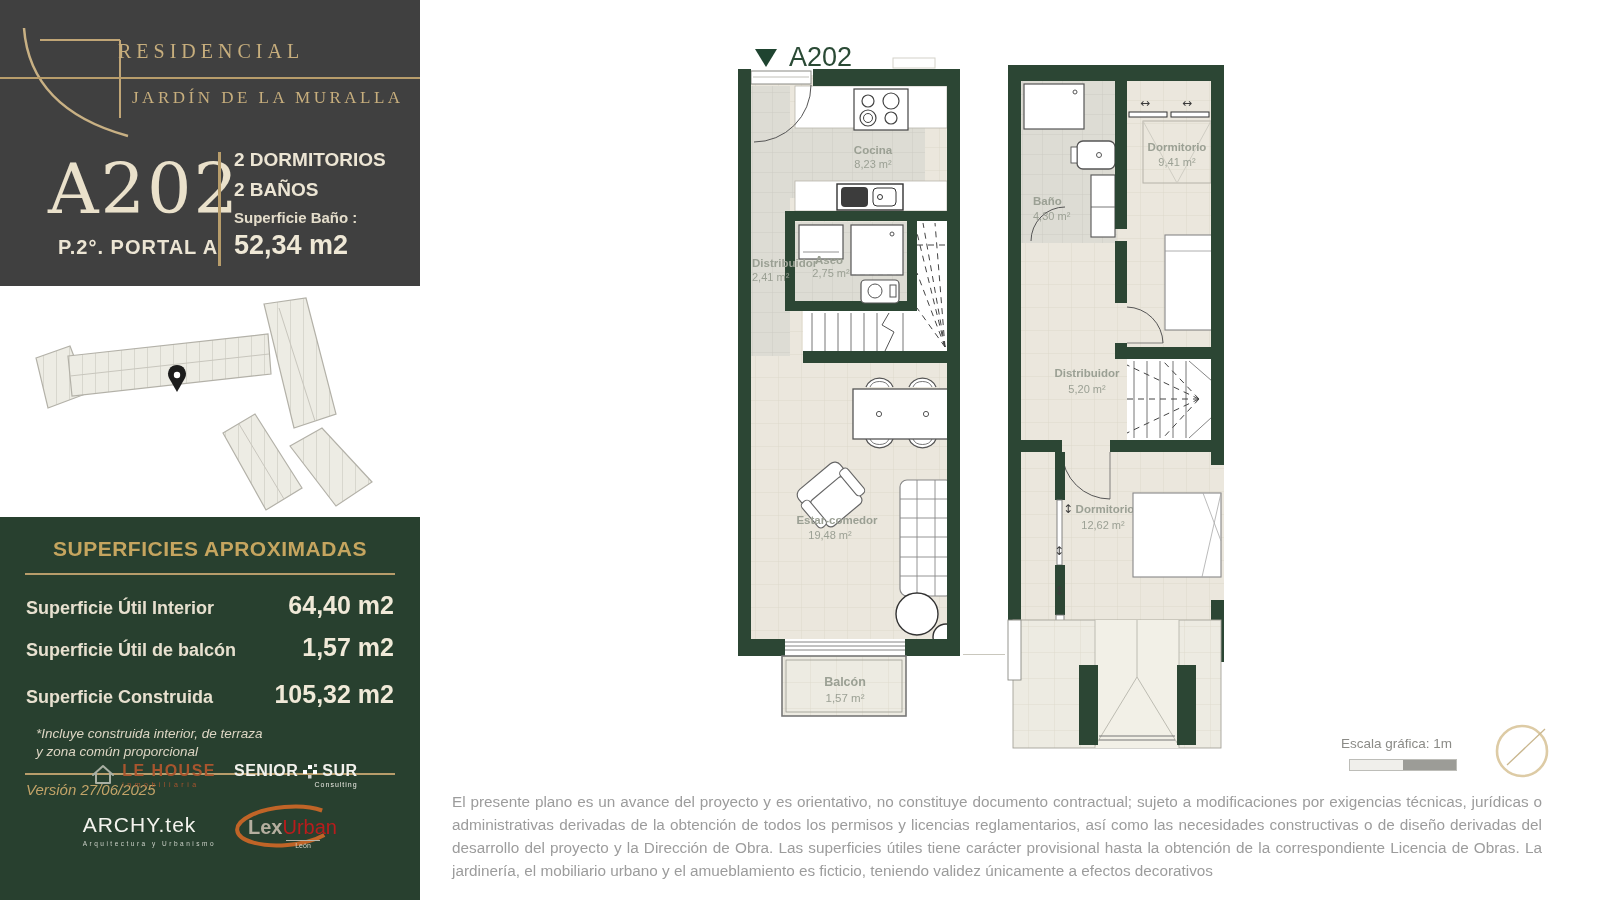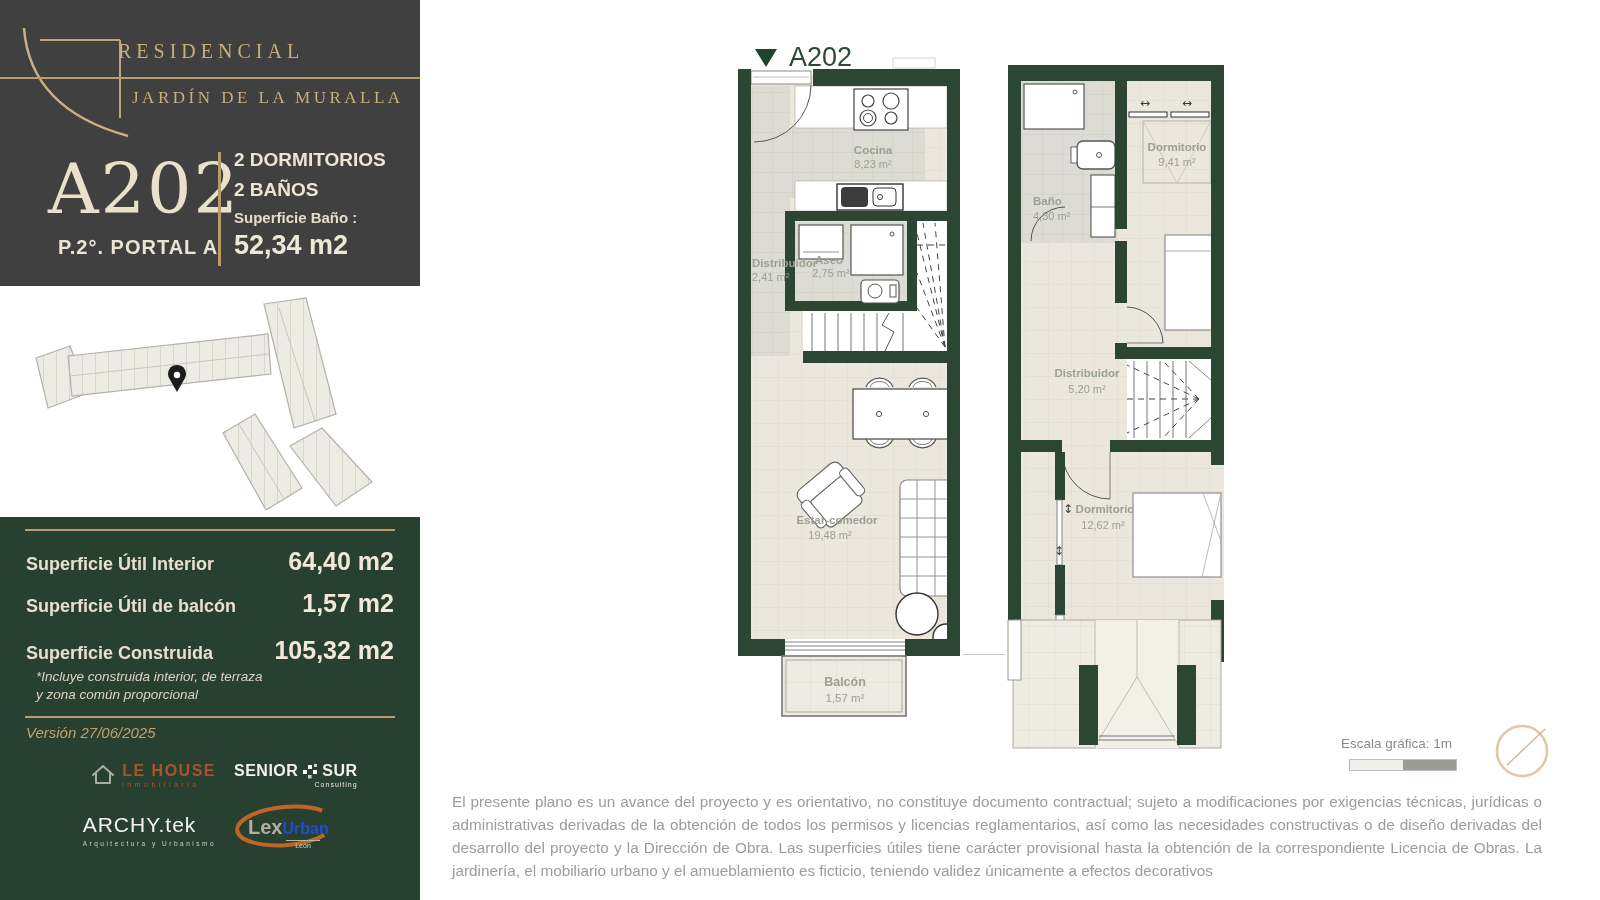--- a/index.html
+++ b/index.html
@@ -45,21 +45,21 @@
   }
   .surf-title{
     text-align:center;padding-top:20px;font-size:21px;font-weight:700;
     color:#c5a55f;letter-spacing:0.5px;
   }
   .surf-rule{margin:12px auto 0 auto;width:370px;height:2px;background:#b89d6b;}
   .s-rows{margin-top:16px;}
   .s-row{display:flex;justify-content:space-between;align-items:baseline;padding:0 26px;margin-bottom:13px;text-align:center;}
   .s-label{font-size:18px;font-weight:600;color:#e7e0cf;}
   .s-value{font-size:25px;font-weight:600;color:#f0e9d8;}
-  .s-row3{margin-top:18px;margin-bottom:3px;}
+  .s-row3{margin-top:18px;margin-bottom:16px;}
   .s-foot{padding:0 36px;font-size:13.5px;font-style:italic;color:#ddd6c4;line-height:1.35;}
   .surf-rule2{margin:12px auto 0 auto;width:370px;height:2px;background:#b89d6b;}
   .surf-version{padding:6px 26px 0 26px;font-size:15px;font-style:italic;color:#c2a368;}
 
   
   .partners{
     position:absolute;left:55px;top:762px;width:310px;
     display:grid;grid-template-columns:160px 130px;gap:16px 18px;align-items:center;justify-content:center;
   }
   .p-lehouse{display:flex;align-items:center;gap:6px;justify-self:end;}
@@ -68,21 +68,21 @@
   .p-senior{justify-self:start;}
   .ss-row{display:flex;align-items:center;gap:4px;}
   .ss-txt{color:#f2f1ec;font-weight:600;font-size:16px;letter-spacing:0.5px;}
   .ss-sub{color:#eceae4;font-size:7px;letter-spacing:1px;text-align:right;margin-top:1px;}
   .p-archy{justify-self:end;}
   .at-name{color:#f4f3ee;font-size:21px;letter-spacing:1px;}
   .at-sub{color:#ccd1c8;font-size:6.5px;letter-spacing:2.5px;margin-top:3px;}
   .p-lex{justify-self:start;position:relative;width:106px;height:52px;}
   .lex-row{position:absolute;left:14px;top:12px;display:flex;align-items:baseline;justify-content:space-between;}
   .lex-a{color:#b5af9f;font-size:20px;font-weight:700;}
-  .lex-b{color:#1d4ed8;font-size:16px;font-weight:700;}
+  .lex-b{color:#b91c1c;font-size:20px;font-weight:400;}
   .lex-sub{position:absolute;left:52px;top:36px;color:#d8d4c6;font-size:7px;border-top:1px solid #b8b4a6;padding-top:1px;width:34px;text-align:center;}
 
   
   .plan1{left:733px;top:33px;width:232px;height:695px;}
   .plan2{left:1003px;top:55px;width:237px;height:700px;}
   .ground-line{left:963px;top:654px;width:42px;height:1px;background:#c9c7bd;}
 
   .scale-label{left:1341px;top:736px;font-size:13.5px;color:#8b8b87;}
   .scale-bar{left:1349px;top:759px;width:106px;height:10px;border:1px solid #bdbdb8;display:flex;}
   .scale-a{width:53px;height:100%;background:#f0efeb;}
@@ -143,20 +143,21 @@
       <path d="M261,12 L297,125"></path>
       <path d="M221,128 L266,203"></path>
   </g>
   <g>
     <path d="M159 96 L151 82 A9 9 0 1 1 167 82 Z" fill="#1c1c1c"></path>
     <circle cx="159" cy="79" r="3.2" fill="#ffffff"></circle>
   </g>
 </svg>
 
 <div class="abs surfaces">
+  <div class="surf-title">SUPERFICIES APROXIMADAS</div>
   <div class="surf-rule"></div>
   <div class="s-rows">
     <div class="s-row">
       <span class="s-label">Superficie  Útil Interior</span>
       <span class="s-value">64,40 m2</span>
     </div>
     <div class="s-row">
       <span class="s-label">Superficie Útil de balcón</span>
       <span class="s-value">1,57 m2</span>
     </div>

